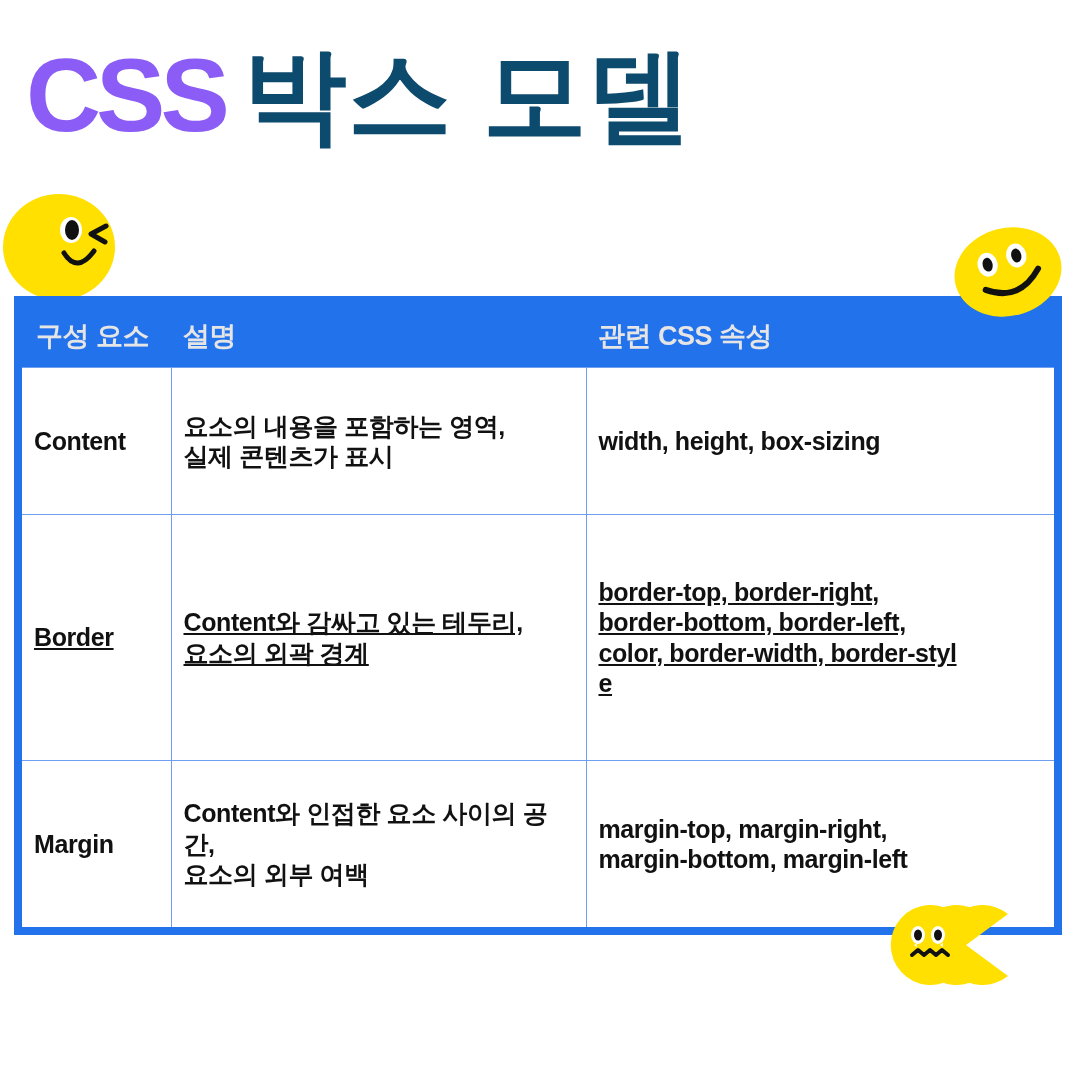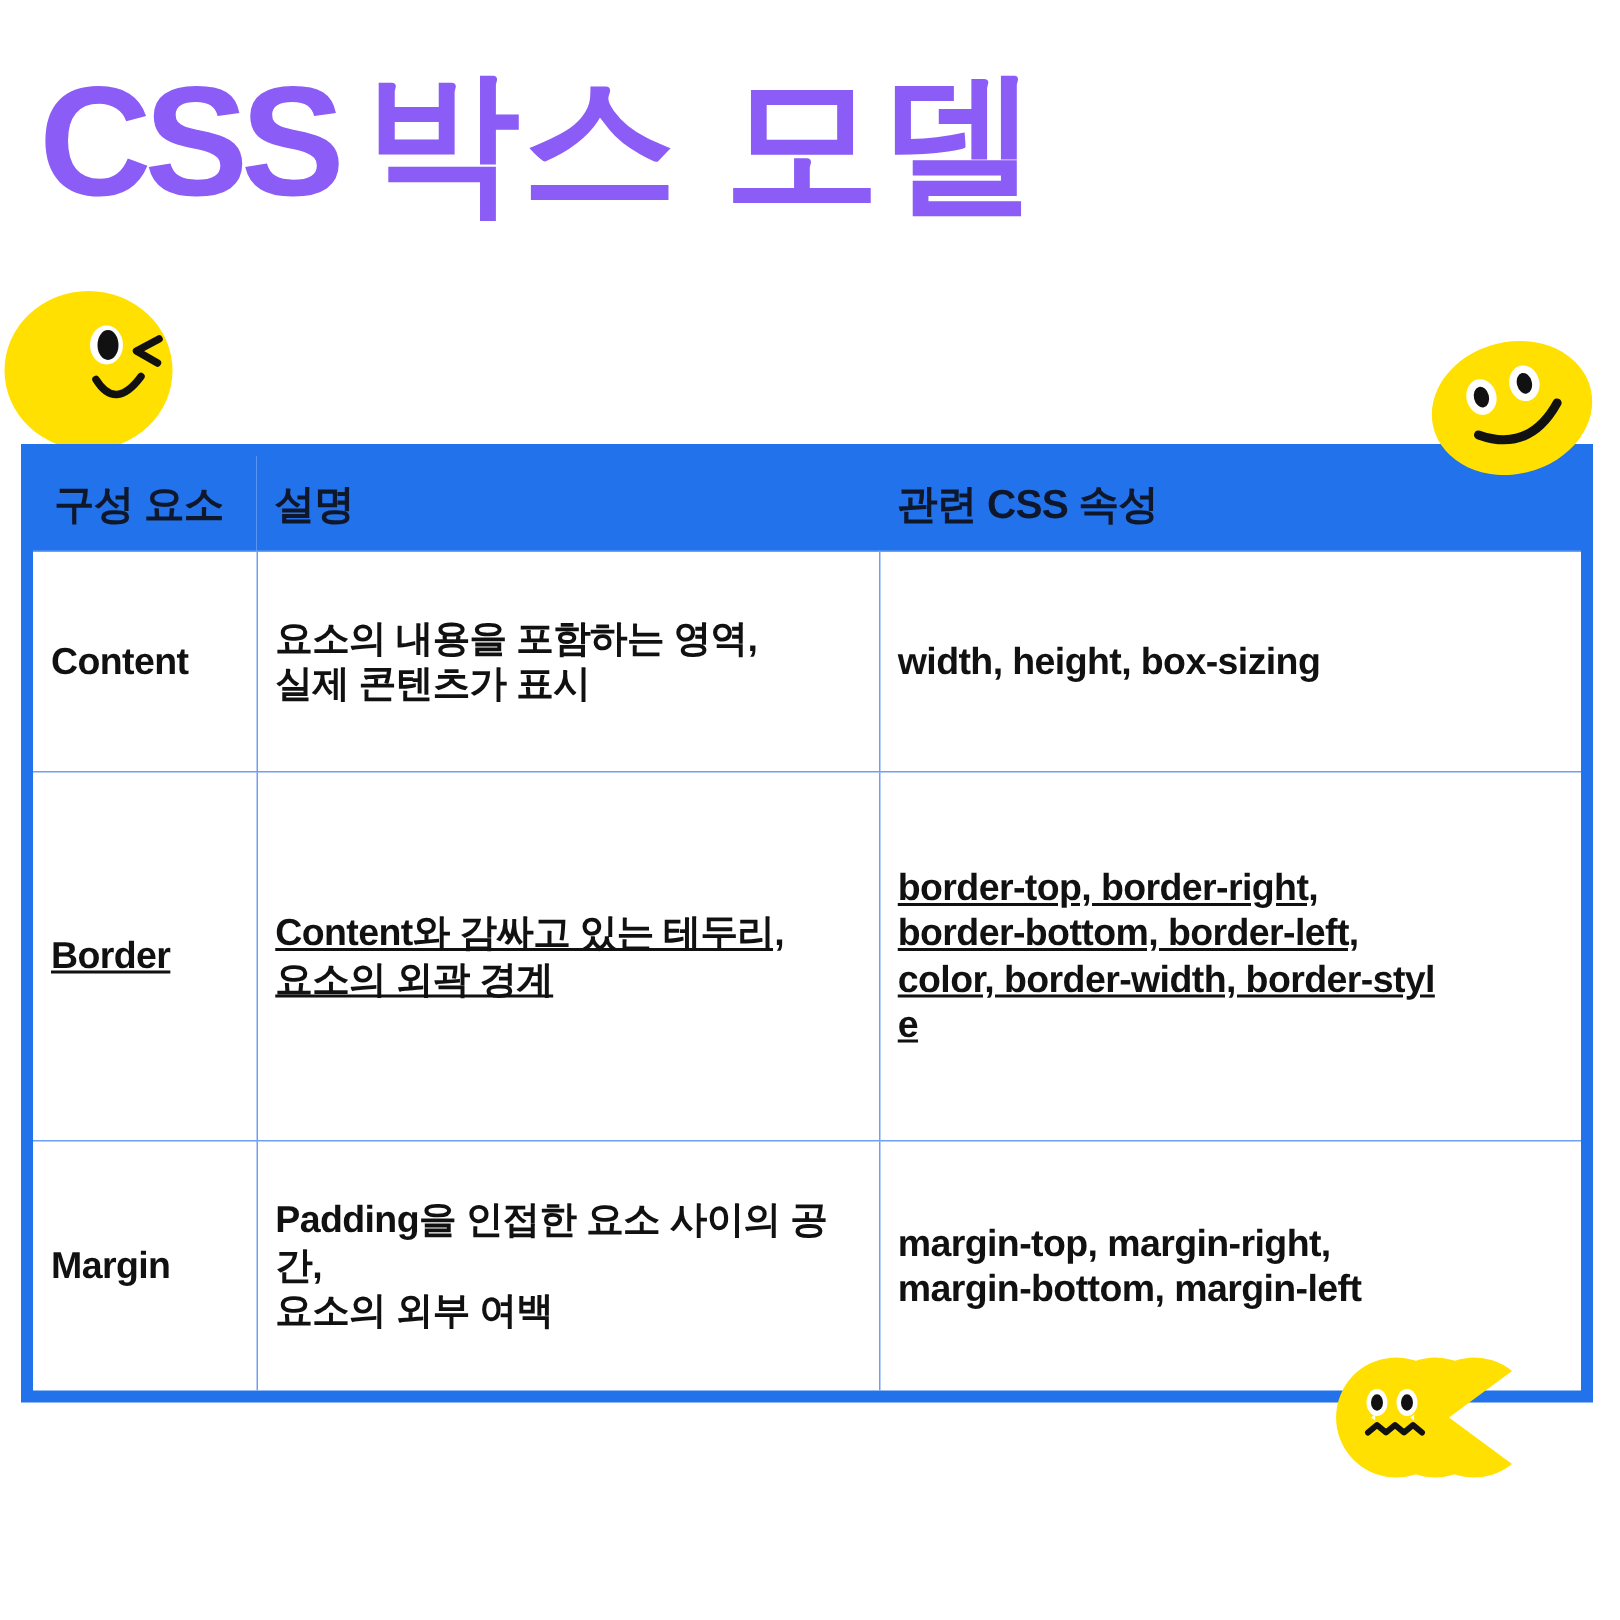--- a/index.html
+++ b/index.html
@@ -27,21 +27,21 @@
     letter-spacing: -2px;
     white-space: nowrap;
     color: #2b2b2b;
   }
   .title .accent {
     color: #8b5cf6;
     letter-spacing: -5px;
     margin-right: 18px;
   }
   .title .ko {
-    color: #8b5cf6;
+    color: #0c4a6e;
     letter-spacing: 1px;
   }
 
   
   .sticker {
     position: absolute;
     pointer-events: none;
   }
   .sticker svg { display: block; overflow: visible; }
 
@@ -66,21 +66,21 @@
     height: 100%;
     border-collapse: collapse;
     table-layout: fixed;
   }
   table.box-model col.c1 { width: 149px; }
   table.box-model col.c2 { width: 415px; }
   table.box-model col.c3 { width: 468px; }
 
   table.box-model thead th {
     background: #2272ec;
-    color: #0f172a;
+    color: #e5e5e5;
     font-size: 27px;
     font-weight: 700;
     text-align: left;
     padding: 0 12px 0 14px;
     height: 63px;
     border: none;
     letter-spacing: -0.5px;
     vertical-align: middle;
   }
   table.box-model thead th.h2,
@@ -192,21 +192,21 @@
           <span class="cellline">border-top, border-right,</span>
           <span class="cellline">border-bottom, border-left,</span>
           <span class="cellline">color, border-width, border-styl</span>
           <span class="cellline">e</span>
         </td>
       </tr>
 
       <tr class="r-margin">
         <td class="col-name">Margin</td>
         <td class="col-desc">
-          <span class="cellline">Padding을 인접한 요소 사이의 공간,</span>
+          <span class="cellline">Content와 인접한 요소 사이의 공간,</span>
           <span class="cellline">요소의 외부 여백</span>
         </td>
         <td class="col-prop">
           <span class="cellline">margin-top, margin-right,</span>
           <span class="cellline">margin-bottom, margin-left</span>
         </td>
       </tr>
 
     </tbody>
   </table>

